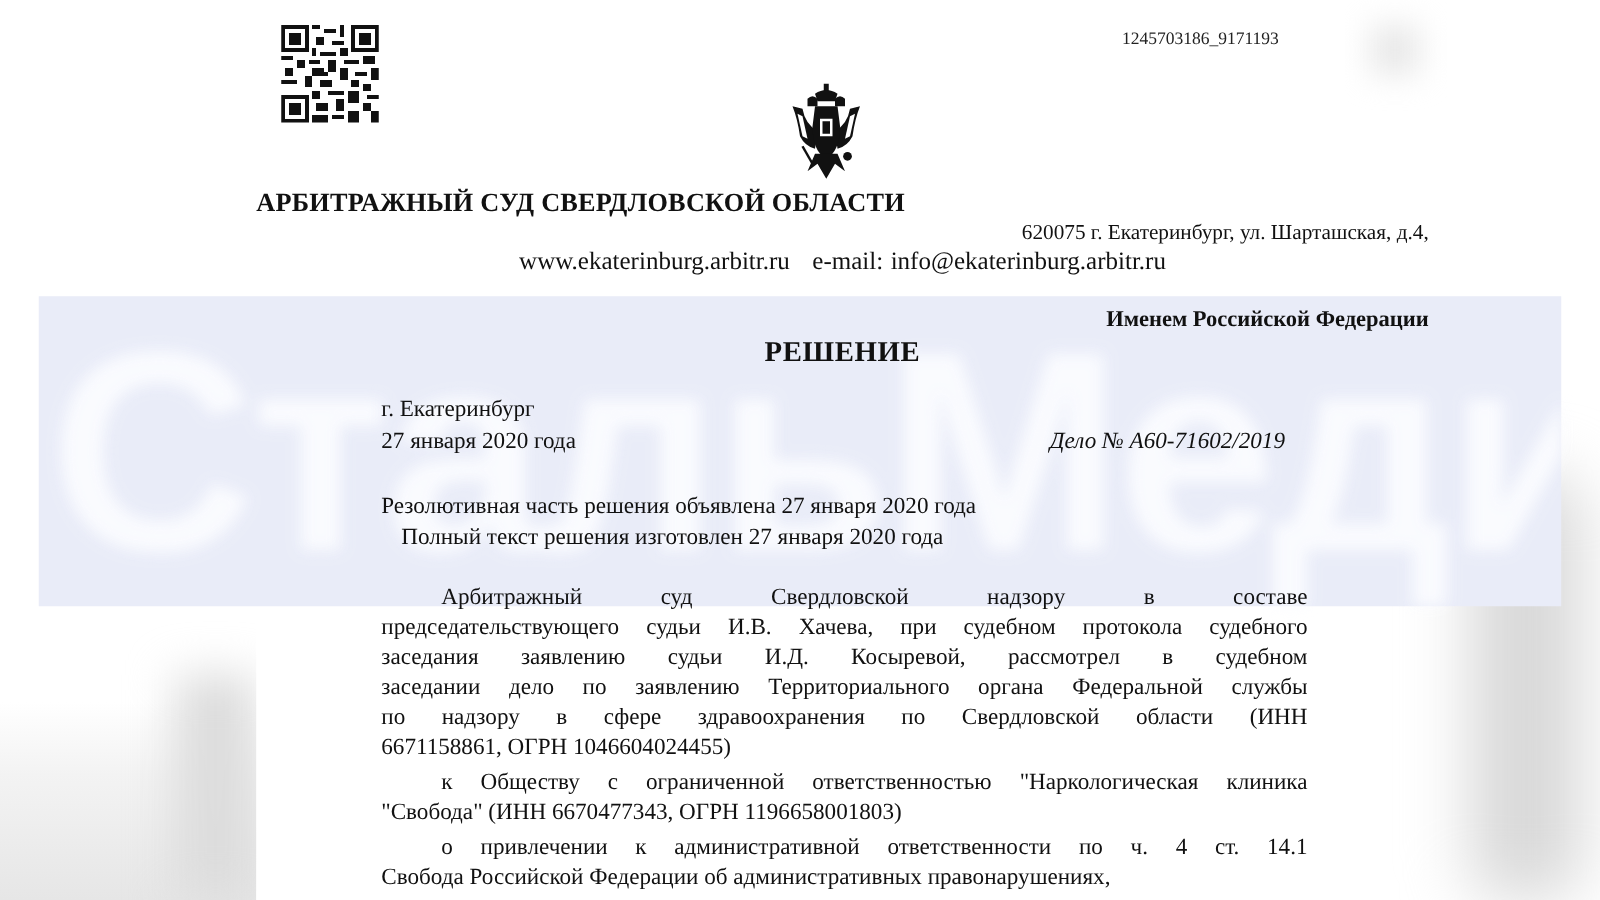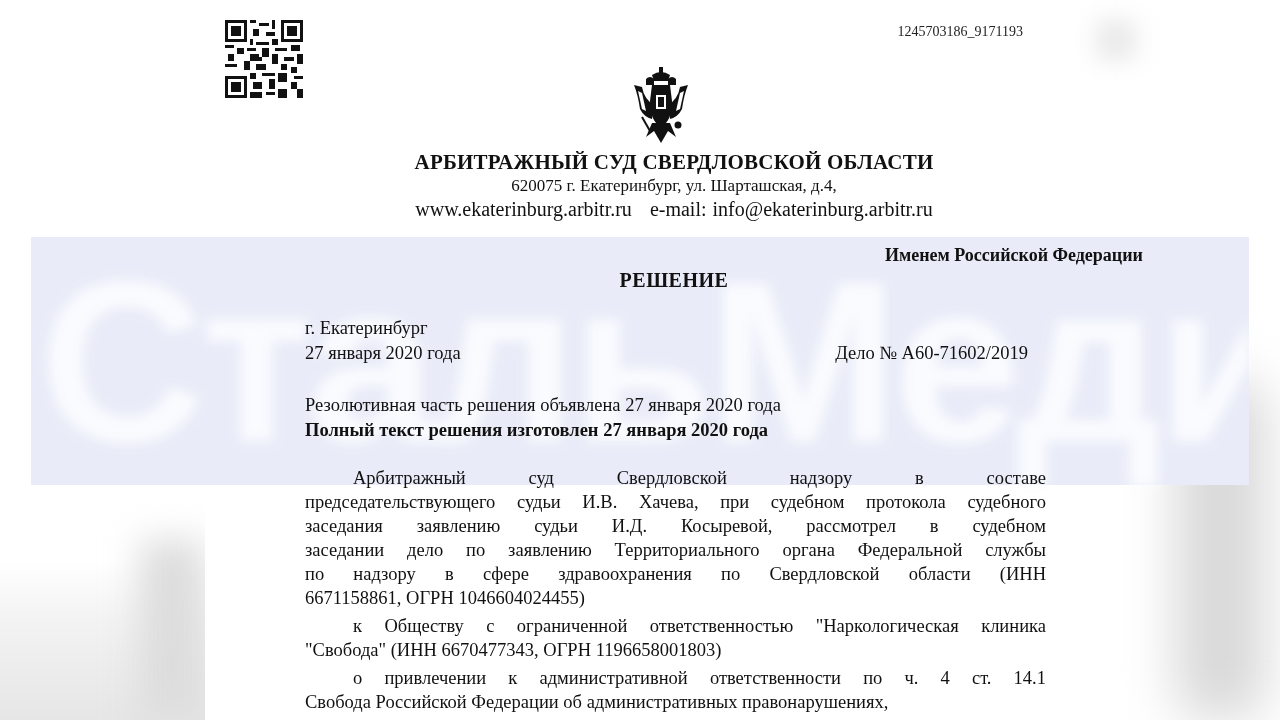--- a/index.html
+++ b/index.html
@@ -20,34 +20,34 @@
       font-family: "Liberation Sans", "DejaVu Sans", sans-serif; font-weight: bold;
       font-size: 228px; line-height: 260px; color: #fbfcff; letter-spacing: -4px;
       filter: blur(6px); white-space: nowrap; overflow: hidden; opacity: 0.95; }
     .page-paper-top { position: absolute; left: 205px; top: 0; width: 871px; height: 237px; background: #fff; }
     .page-paper-bottom { position: absolute; left: 205px; top: 485px; width: 871px; height: 235px; background: #fff; }
 
     .qr { position: absolute; left: 225px; top: 20px; width: 78px; height: 78px; }
     .doc-id { position: absolute; left: 860px; top: 24px; width: 163px; text-align: right; font-size: 14px; color: #222; }
     .emblem { position: absolute; left: 632px; top: 65px; width: 58px; height: 82px; }
 
-    .court-title { position: absolute; left: 205px; width: 938px; top: 150px; text-align: center;
+    .court-title { position: absolute; left: 205px; width: 938px; top: 150px; text-align: left;
       font-size: 21px; font-weight: bold; letter-spacing: 0.2px; color: #111; }
-    .court-address { position: absolute; left: 205px; width: 938px; top: 176px; text-align: center; font-size: 17px; }
+    .court-address { position: absolute; left: 205px; width: 938px; top: 176px; text-align: right; font-size: 17px; }
     .court-contacts { position: absolute; left: 205px; width: 938px; top: 198px; text-align: center; font-size: 20px; word-spacing: 1px; }
 
     .in-name { position: absolute; left: 205px; width: 938px; top: 245px; text-align: right; font-size: 18px; font-weight: bold; }
-    .decision { position: absolute; left: 205px; width: 938px; top: 269px; text-align: center; font-size: 20px; font-weight: bold; letter-spacing: 0.5px; }
+    .decision { position: absolute; left: 205px; width: 938px; top: 269px; text-align: center; font-size: 23px; font-weight: bold; letter-spacing: 0.5px; }
 
     .txt { position: absolute; font-size: 18.5px; white-space: nowrap; color: #111; }
     .city { left: 305px; top: 318px; }
     .date { left: 305px; top: 343px; }
-    .case { left: 800px; top: 343px; width: 228px; text-align: right; }
+    .case { left: 800px; top: 343px; width: 228px; text-align: right; font-style: italic; }
     .resolution { left: 305px; top: 395px; }
-    .fulltext { left: 305px; top: 420px; font-weight: bold; }
+    .fulltext { left: 321px; top: 420px; }
 
     .para-line { position: absolute; left: 305px; width: 741px; font-size: 18.5px; line-height: 24px;
       text-align: justify; text-align-last: justify; white-space: nowrap; color: #111; }
     .para-line.last { text-align-last: left; }
     .para-line.indent { padding-left: 48px; }
   </style>
 </head>
 <body>
 
 <div class="side-blur side-left"></div>

